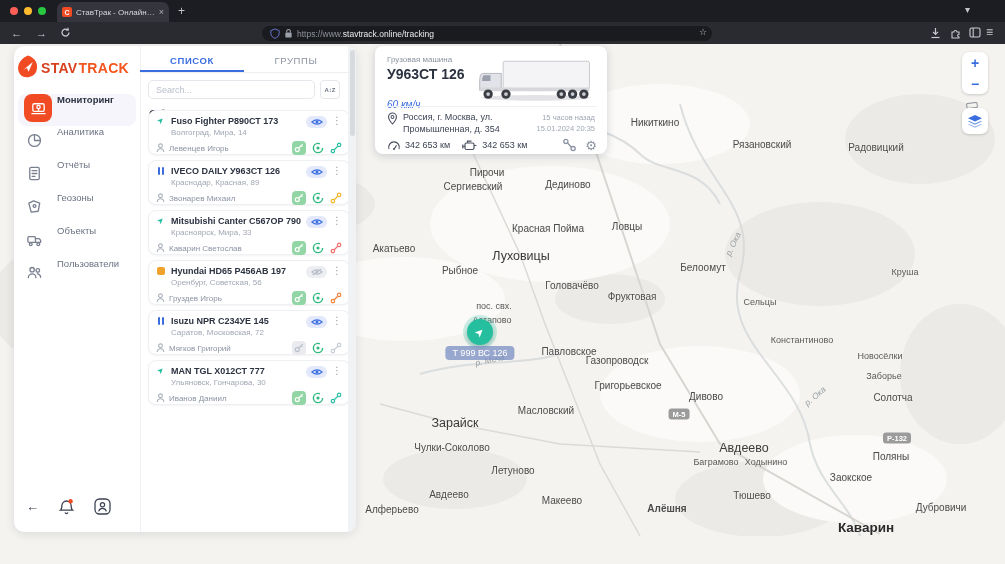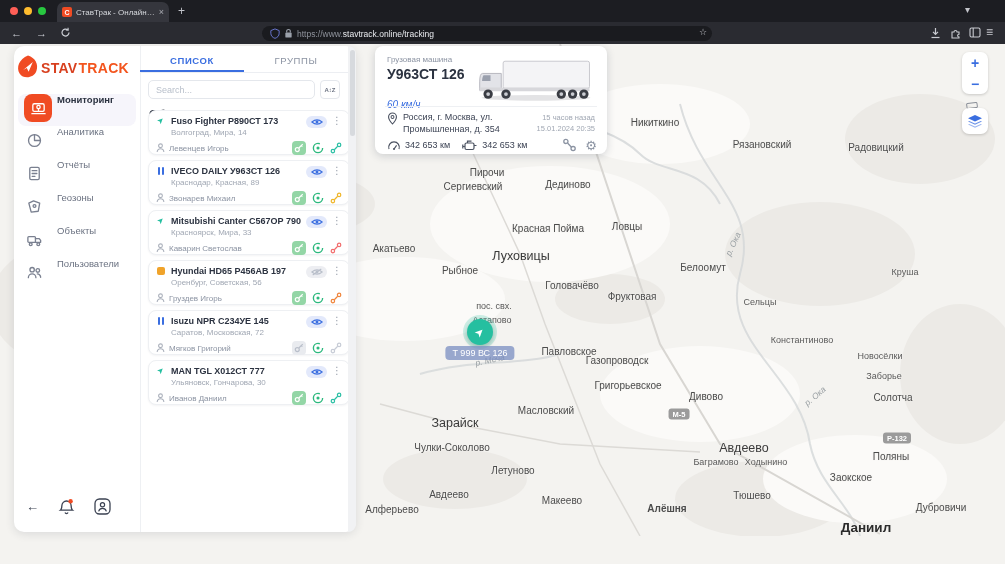--- a/index.html
+++ b/index.html
@@ -258,21 +258,21 @@
       <span class="ml sm" style="left: 766px; top: 418px;">Ходынино</span>
       <span class="ml " style="left: 891px; top: 412px;">Поляны</span>
       <span class="ml " style="left: 513px; top: 426px;">Летуново</span>
       <span class="ml " style="left: 851px; top: 433px;">Заокское</span>
       <span class="ml " style="left: 449px; top: 450px;">Авдеево</span>
       <span class="ml " style="left: 562px; top: 456px;">Макеево</span>
       <span class="ml " style="left: 752px; top: 451px;">Тюшево</span>
       <span class="ml " style="left: 667px; top: 464px; font-weight: bold;">Алёшня</span>
       <span class="ml " style="left: 392px; top: 465px;">Алферьево</span>
       <span class="ml " style="left: 941px; top: 463px;">Дубровичи</span>
-      <span class="ml xl" style="left: 866px; top: 483px;">Даниил</span>
+      <span class="ml xl" style="left: 866px; top: 483px;">Каварин</span>
       <span class="ml-river" style="left: 733px; top: 200px; transform: translate(-50%, -50%) rotate(-65deg);">р. Ока</span>
       <span class="ml-river" style="left: 815px; top: 352px; transform: translate(-50%, -50%) rotate(-40deg);">р. Ока</span>
       <span class="ml-river" style="left: 490px; top: 316px; transform: translate(-50%, -50%) rotate(-12deg);">р. Меча</span>
       <span class="badge" style="left: 679px; top: 370px;">М-5</span>
       <span class="badge" style="left: 897px; top: 394px;">Р-132</span>
     </div>
 
   <div id="marker">
       <span class="arr">➤</span>
     </div>

